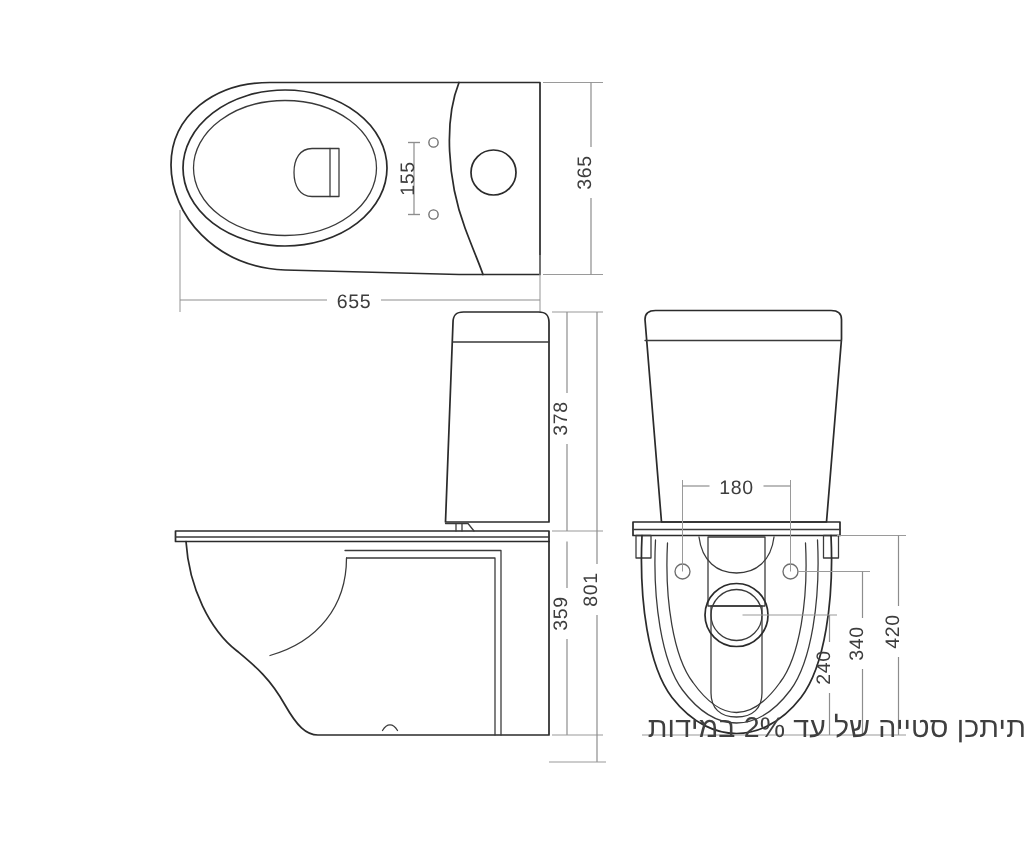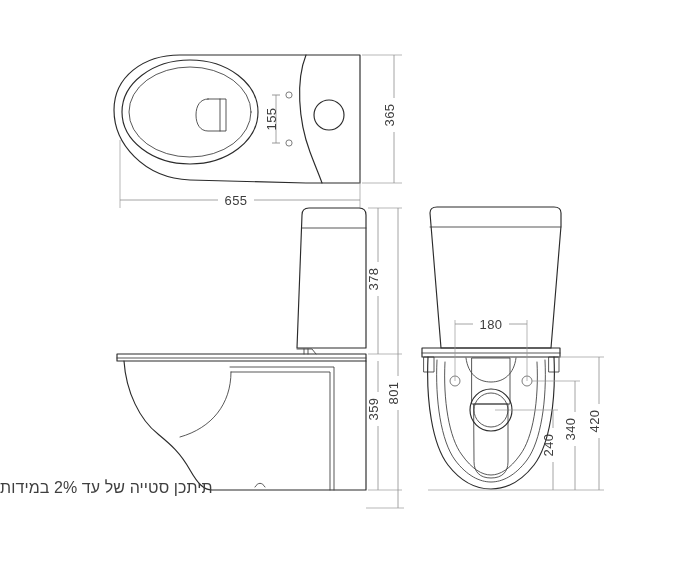--- a/index.html
+++ b/index.html
@@ -63,24 +63,24 @@
     font-family: "Liberation Sans", sans-serif;
     font-size: 13px;
     fill: #3d3d3d;
     letter-spacing: 0.4px;
   }
   .caption {
     position: absolute;
     left: 0;
     right: 0;
     bottom: 38px;
-    text-align: left;
+    text-align: right;
     direction: rtl;
     font-family: "Liberation Sans", sans-serif;
-    font-size: 16px;
+    font-size: 19px;
     color: #3f3f3f;
     letter-spacing: 0.1px;
   }
 </style>
 </head>
 <body>
 
 <div id="drawing-root">
 
   <svg class="cad" viewBox="0 0 684 572" xmlns="http://www.w3.org/2000/svg">

